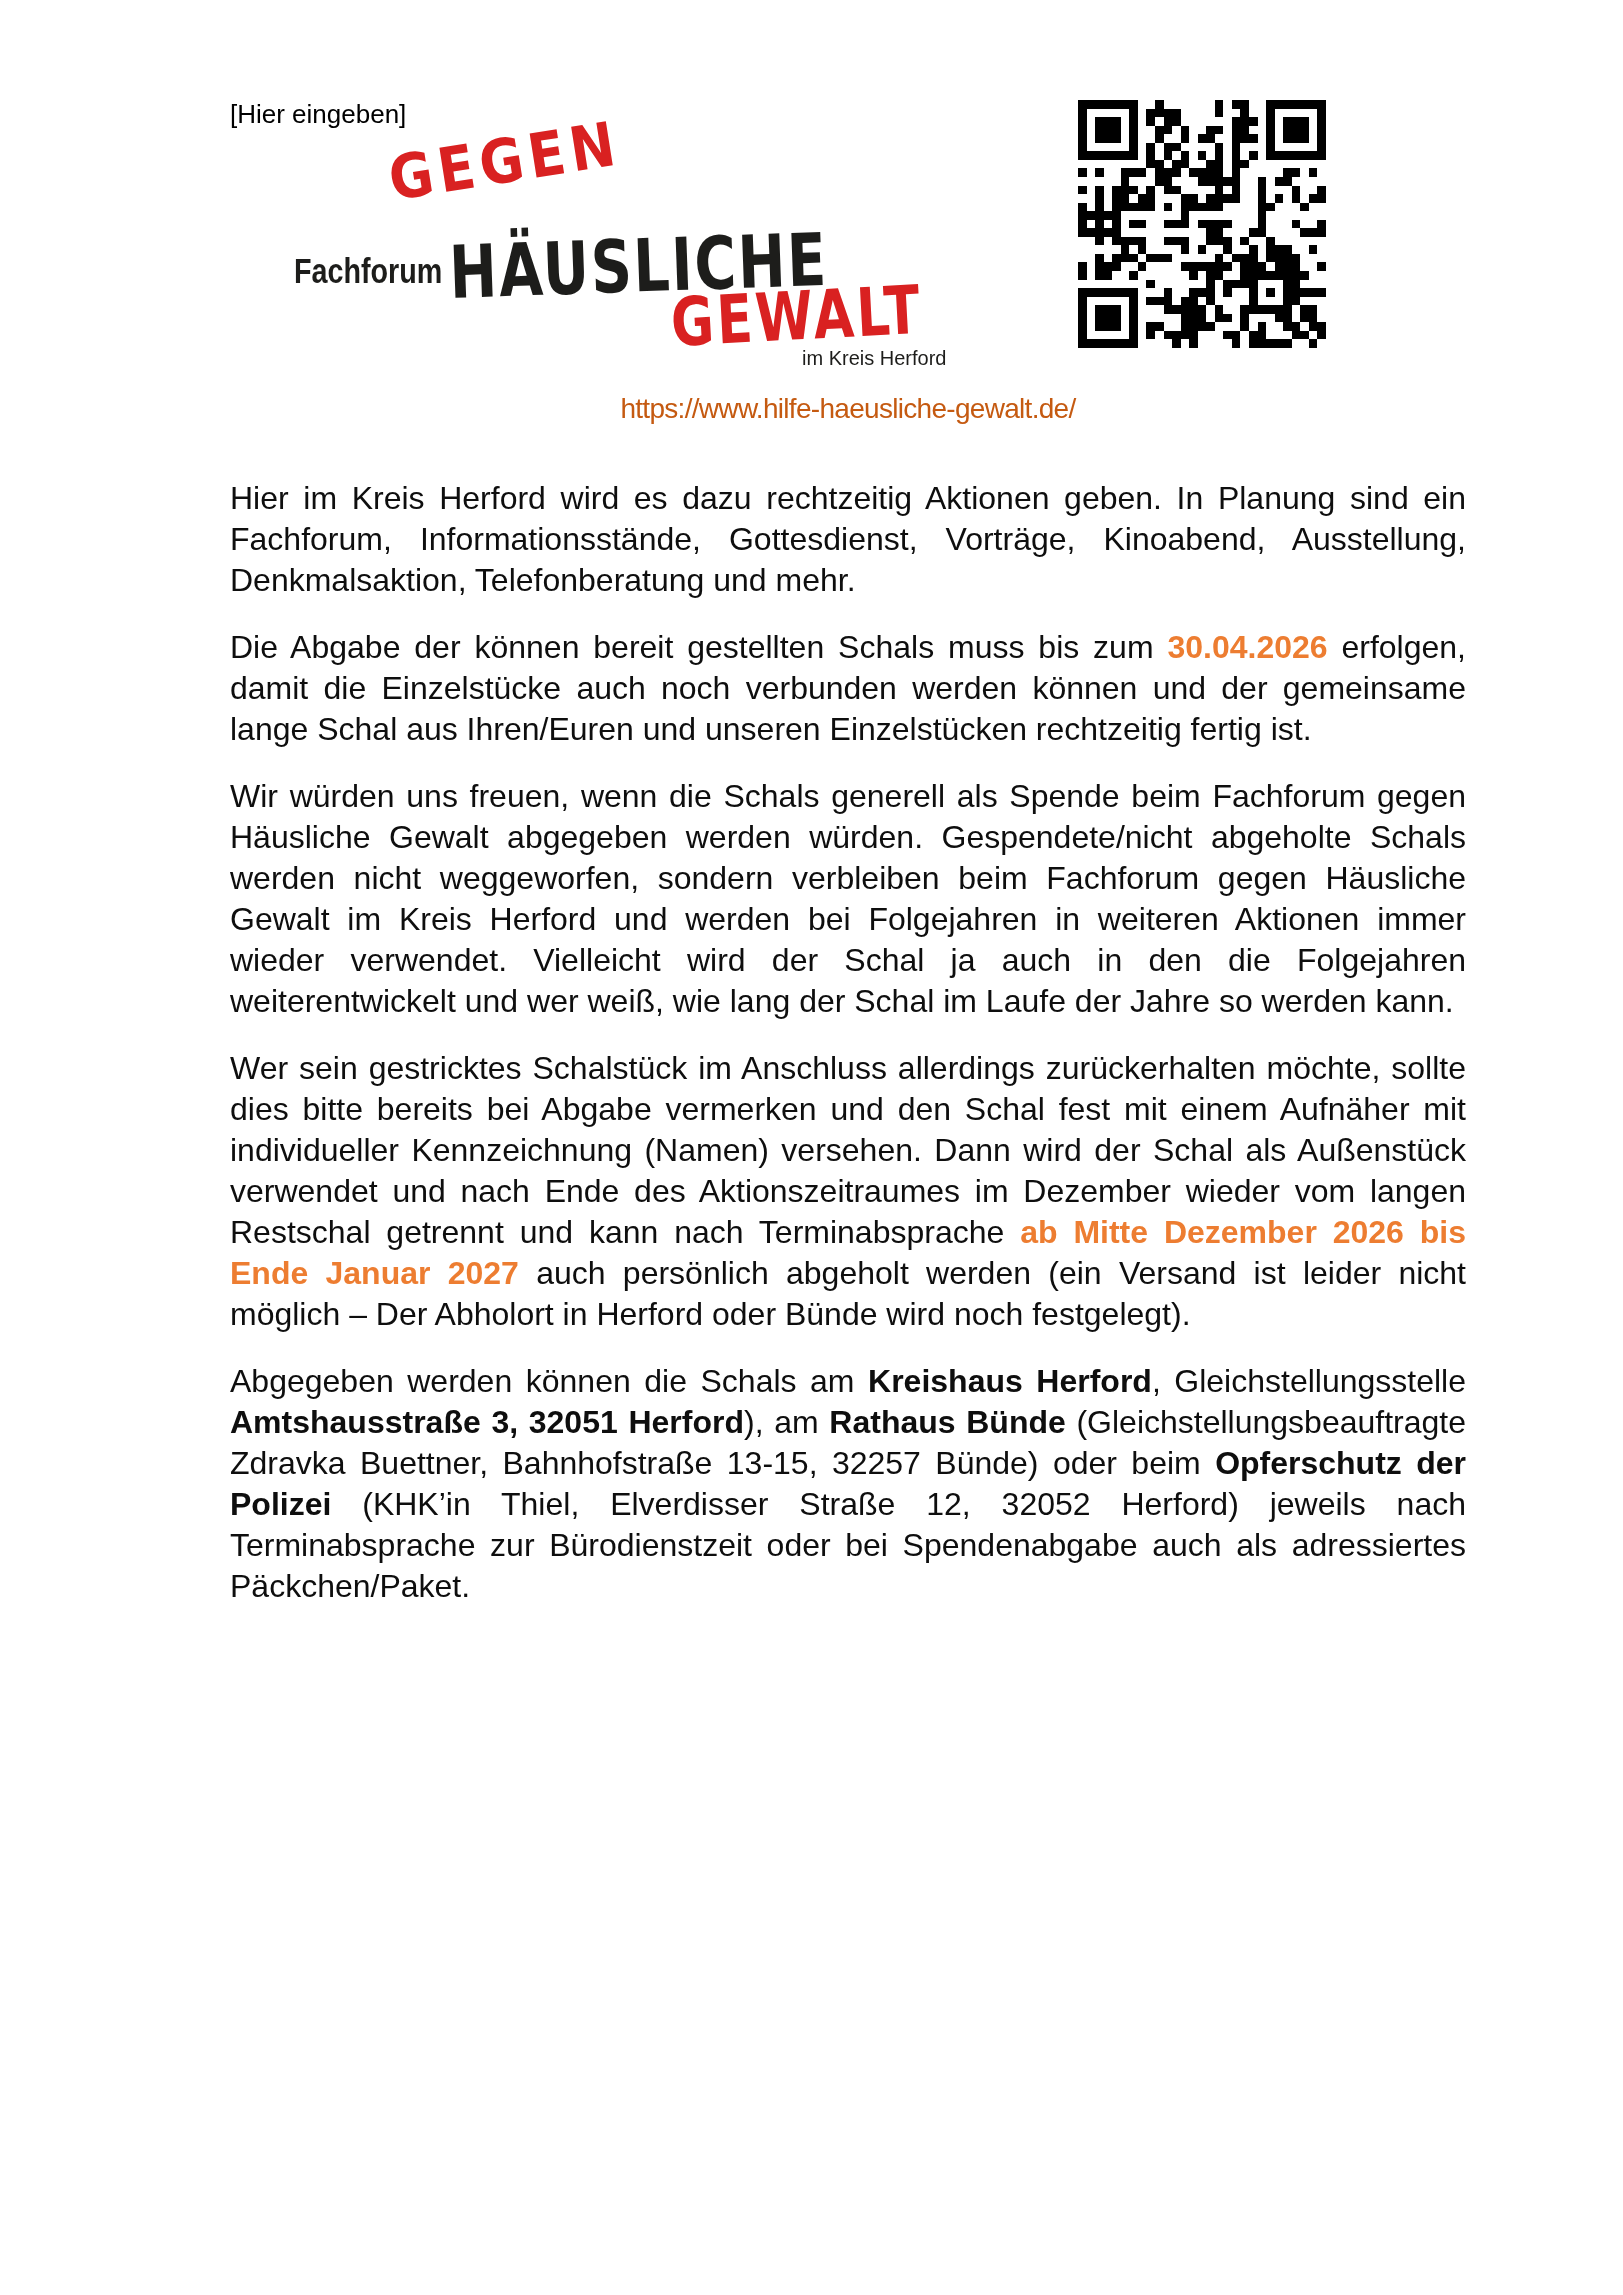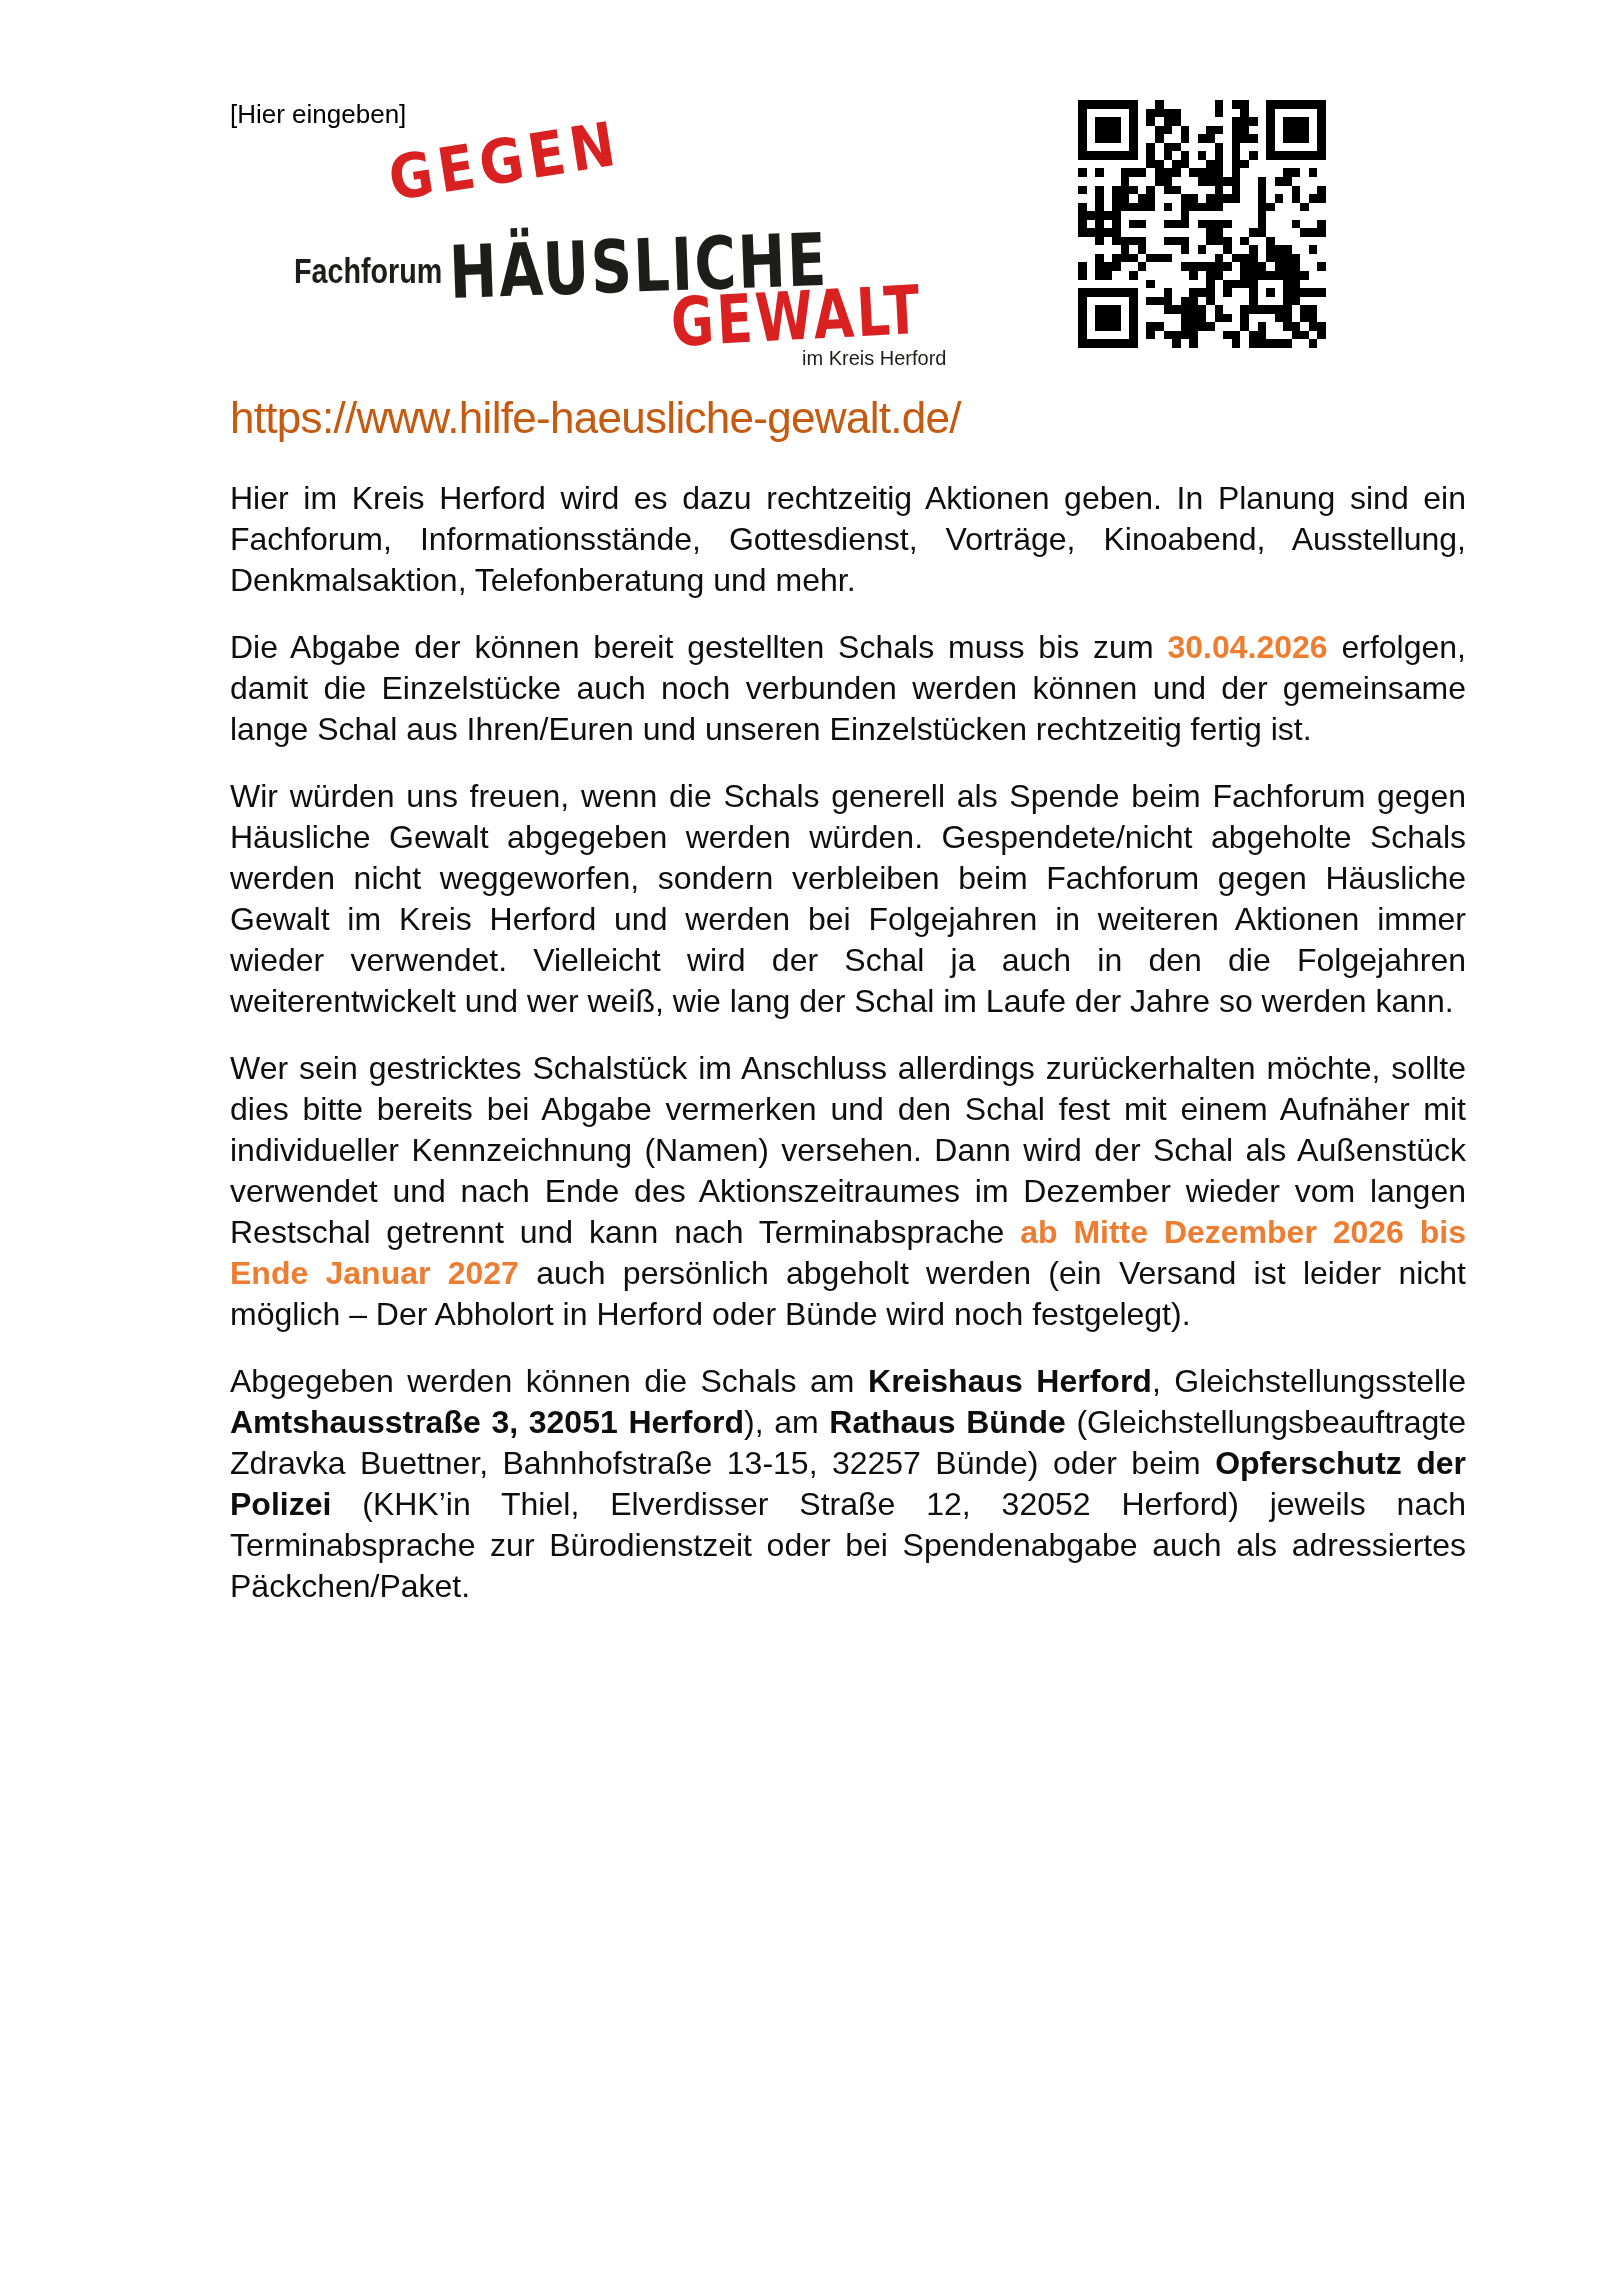--- a/index.html
+++ b/index.html
@@ -70,21 +70,22 @@
   
   .qr{
     position:absolute;
     left:1040px; top:100px;
     width:248px; height:248px;
   }
   
   .url{
     position:absolute;
     left:192px; top:393px; width:1236px;
-    font-size:44px;
+    text-align:center;
+    font-size:28px;
     color:var(--link);
     text-decoration:none;
     cursor:pointer;
     letter-spacing:-0.7px;
   }
   
   .content{
     position:absolute;
     left:192px; top:478px; width:1236px;
     font-size:32px;

